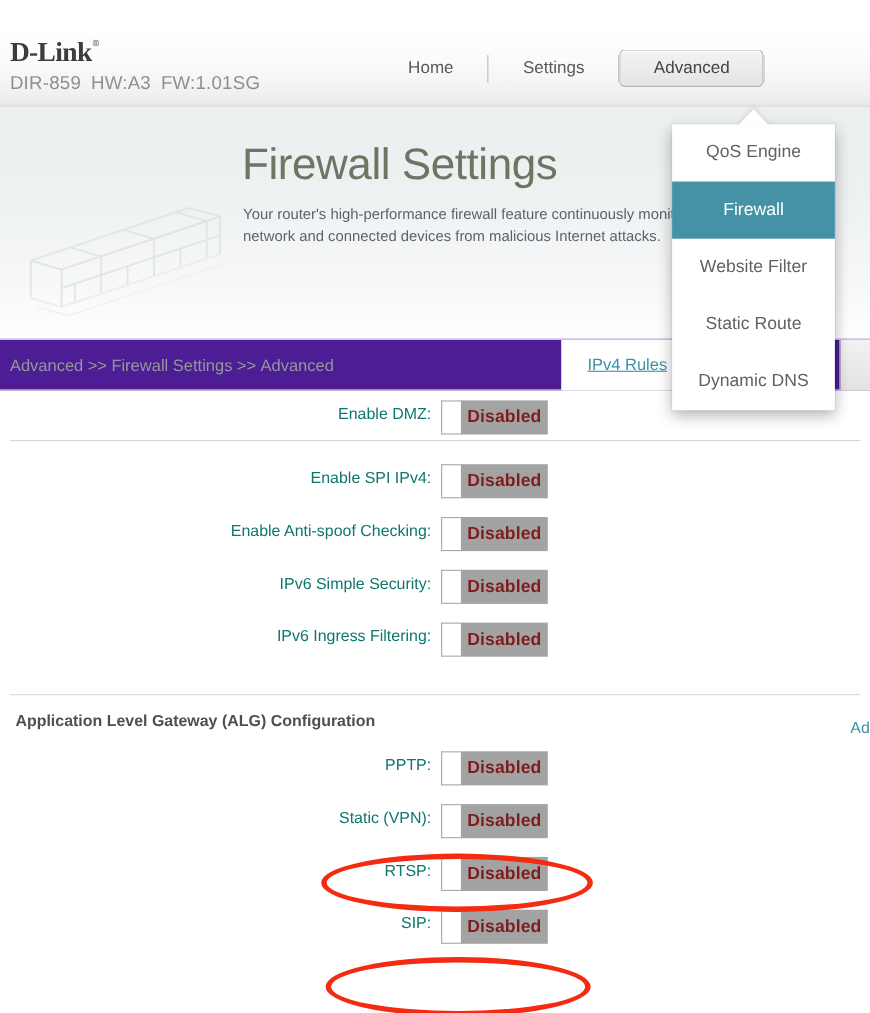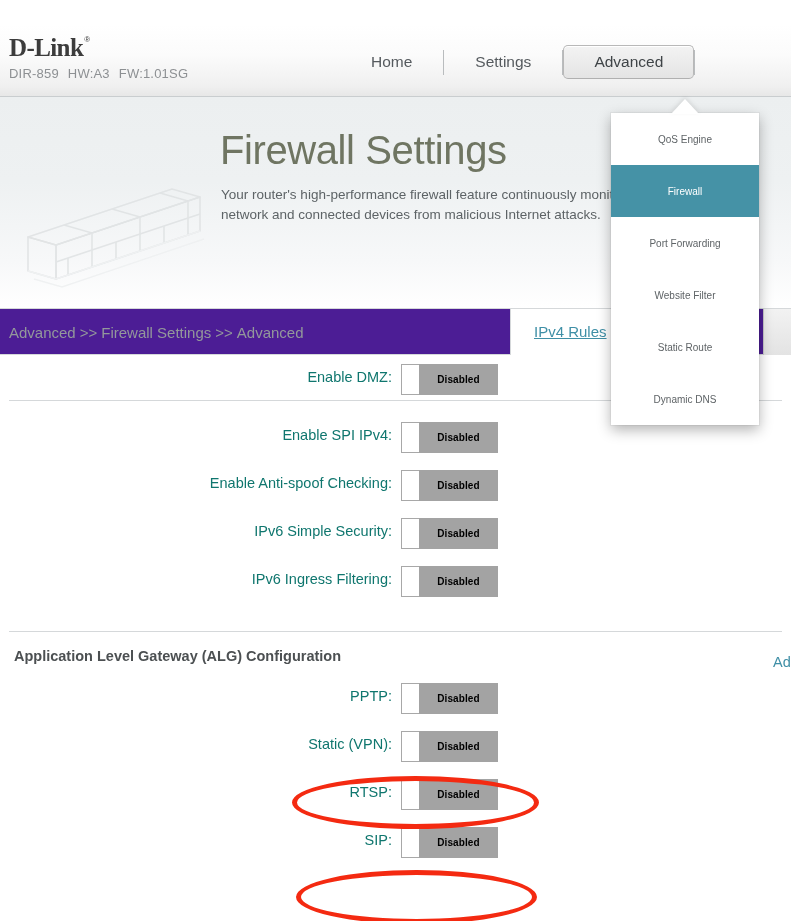--- a/index.html
+++ b/index.html
@@ -48,21 +48,21 @@
     font-family: "Liberation Sans", sans-serif;
     font-size: 8px;
     vertical-align: top;
     position: relative;
     top: 1px;
     left: 1px;
     font-weight: normal;
   }
   .brand-model {
     margin-top: 6px;
-    font-size: 13px;
+    font-size: 17px;
     color: #8d9093;
     letter-spacing: 0.2px;
     white-space: nowrap;
   }
   .brand-model span { margin-right: 9px; }
 
   
   .nav {
     position: absolute;
     left: 340px; top: 20px;
@@ -196,22 +196,22 @@
   .toggle-knob {
     width: 18px;
     background: #ffffff;
     border: 1px solid #a8a8a8;
     border-right: none;
     flex: 0 0 18px;
   }
   .toggle-body {
     flex: 1;
     background: #a3a3a3;
-    color: #000000;
-    font-size: 10px;
+    color: #7f1d1d;
+    font-size: 16px;
     font-weight: bold;
     display: flex;
     align-items: center;
     justify-content: center;
     letter-spacing: 0.1px;
   }
 
   .hr {
     height: 1px;
     background: #d5d8da;
@@ -255,21 +255,21 @@
     border-bottom: 15px solid #ffffff;
     margin-left: 60px;
     z-index: 41;
     filter: drop-shadow(0 -2px 2px rgba(0,0,0,0.10));
   }
   .dd-item {
     height: 52px;
     display: flex;
     align-items: center;
     justify-content: center;
-    font-size: 10px;
+    font-size: 16px;
     color: #5e6366;
     white-space: nowrap;
   }
   .dd-item.sel {
     background: #4592a6;
     color: #ffffff;
   }
 
   
   .annot {
@@ -439,19 +439,18 @@
 
   <div class="addlink">Ad</div>
 
   <div class="annot a1"></div>
   <div class="annot a2"></div>
 
   <div class="dd-arrow"></div>
   <div class="dropdown">
     <div class="dd-item">QoS Engine</div>
     <div class="dd-item sel">Firewall</div>
-    <div class="dd-item">Port Forwarding</div>
     <div class="dd-item">Website Filter</div>
     <div class="dd-item">Static Route</div>
     <div class="dd-item">Dynamic DNS</div>
   </div>
 
 </div>
 
 </body></html>

